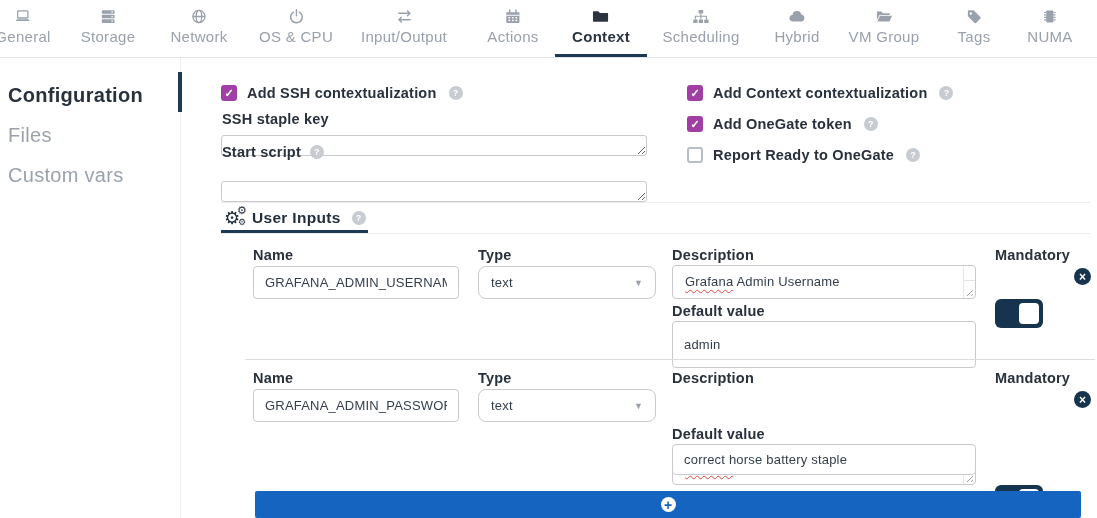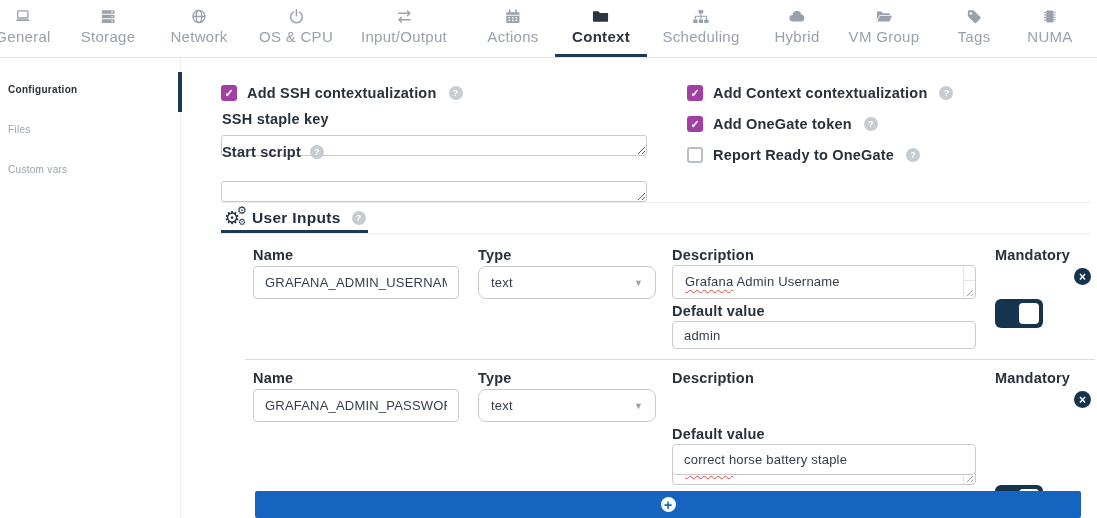--- a/index.html
+++ b/index.html
@@ -13,21 +13,21 @@
        align-items:center;color:#99a1ac;font-size:15px;cursor:pointer;white-space:nowrap;}
   .tab .ticon{height:18px;display:flex;align-items:center;justify-content:center;}
   .tab .tlabel{margin-top:3px;letter-spacing:.3px;}
   .tab.active{color:#2b3440;font-weight:bold;}
   .tab.active::after{content:"";position:absolute;top:47px;left:50%;transform:translateX(-50%);
        width:92px;height:3px;background:#1d3a55;}
 
   
   .sidebar{position:absolute;left:0;top:57px;width:180px;height:461px;background:#fff;
            border-right:1px solid #eceef0;z-index:1;}
-  .side-item{position:absolute;left:8px;font-size:10px;color:#9aa2ad;letter-spacing:.3px;cursor:pointer;}
+  .side-item{position:absolute;left:8px;font-size:20px;color:#9aa2ad;letter-spacing:.3px;cursor:pointer;}
   .side-item.active{color:#28313c;font-weight:bold;}
   .side-active-bar{position:absolute;right:-2px;top:15px;width:4px;height:40px;background:#1d3a55;}
 
   
   .main{position:absolute;left:0;top:57px;width:1097px;height:461px;}
   .abs{position:absolute;}
 
   .cbrow{display:flex;align-items:center;gap:10px;}
   .cb{width:16px;height:16px;border-radius:3px;flex:0 0 16px;display:flex;align-items:center;
       justify-content:center;cursor:pointer;box-sizing:border-box;}
@@ -335,21 +335,21 @@
       <span class="rz"></span>
     </div>
 
     <div class="abs toggle" style="left:995px;top:208px">
       <span class="knob"></span>
     </div>
 
     <span class="abs xdel" style="left:1074px;top:211px">×</span>
 
     <div class="abs col-h" style="left:672px;top:246px">Default value</div>
-    <input class="abs tinput" style="left: 672px; top: 264px; width: 304px; height: 28px;" value="admin">
+    <input class="abs tinput" style="left: 672px; top: 264px; width: 304px; height: 47px;" value="admin">
 
     <div class="abs hline" style="left:245px;top:302px;width:850px;background:#dcdee1"></div>
 
     <div class="abs col-h" style="left:253px;top:313px">Name</div>
     <div class="abs col-h" style="left:478px;top:313px">Type</div>
     <div class="abs col-h" style="left:672px;top:313px">Description</div>
     <div class="abs col-h" style="left:995px;top:313px">Mandatory</div>
 
     <input class="abs tinput" style="left: 253px; top: 332px; width: 206px; height: 33px;" value="GRAFANA_ADMIN_PASSWORD">
 

